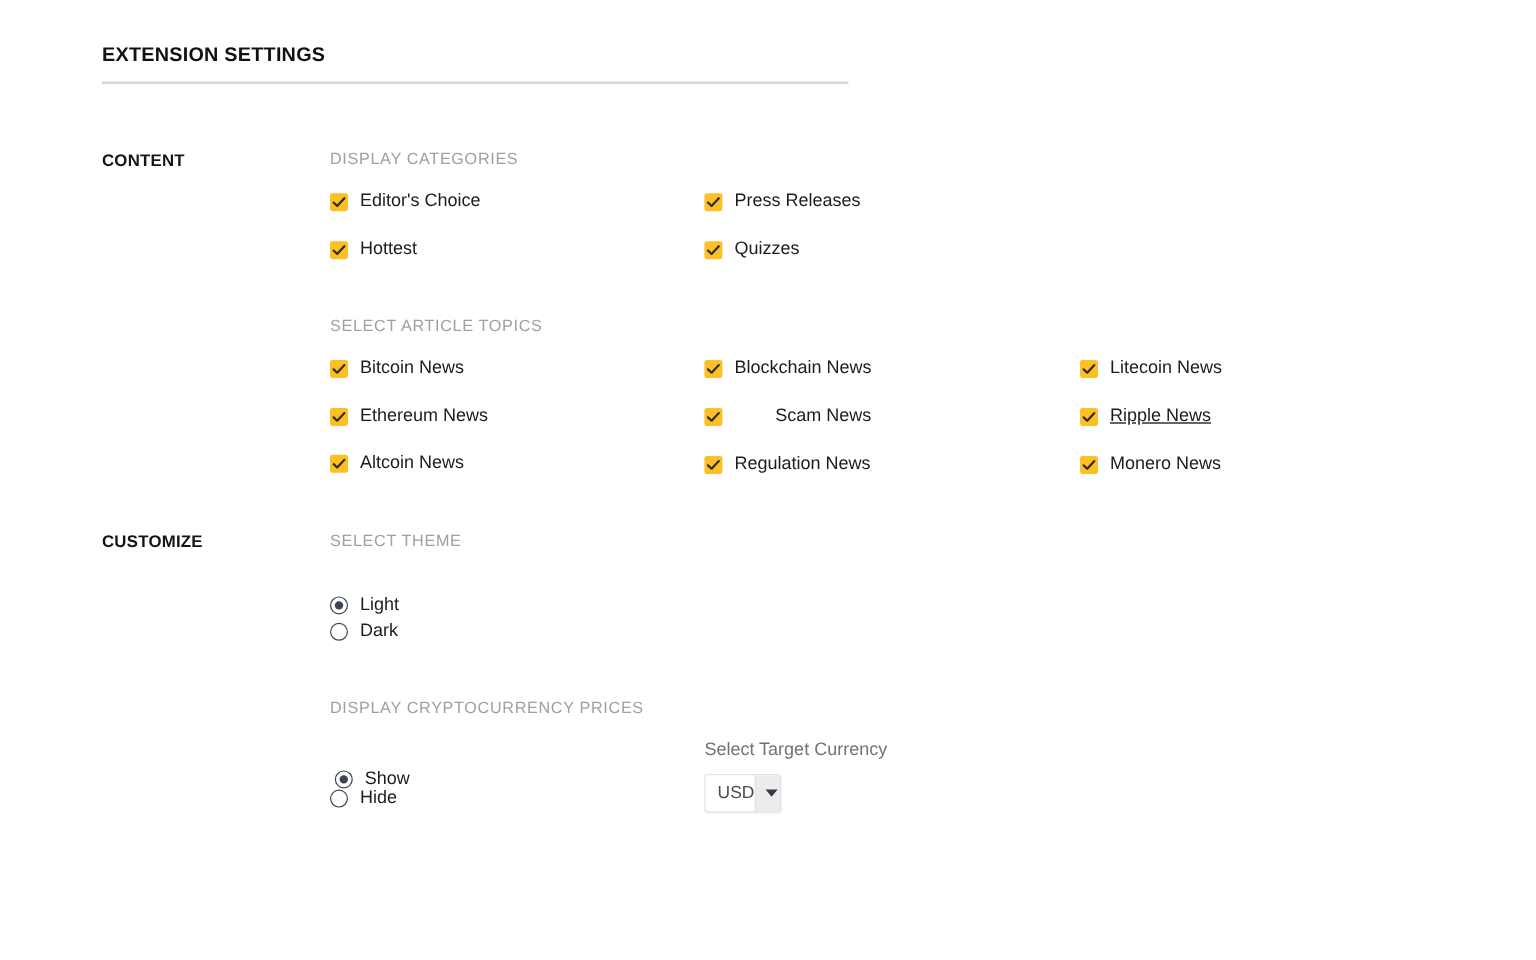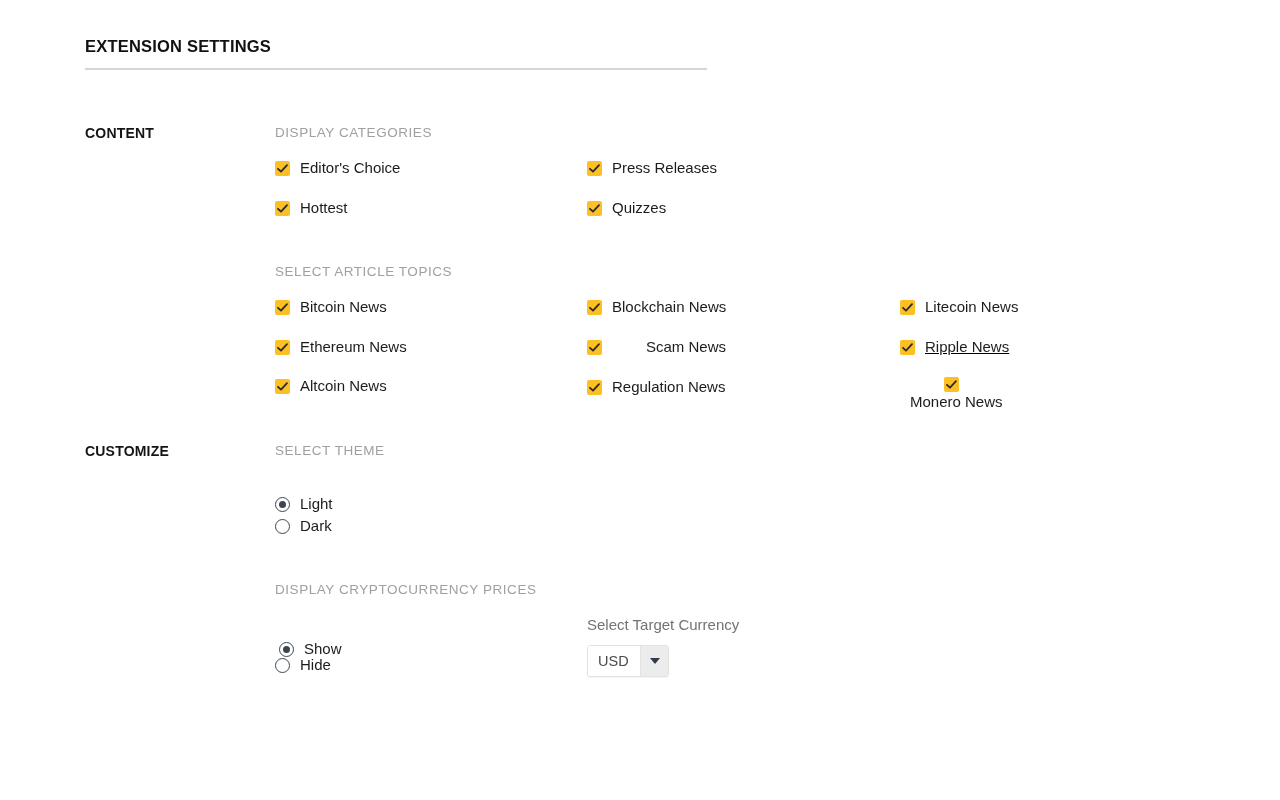--- a/index.html
+++ b/index.html
@@ -153,21 +153,21 @@
     color: #737373;
     line-height: 20px;
     margin: 0 0 10px 0;
     white-space: nowrap;
   }
   .select-box {
     position: relative;
     display: inline-flex;
     align-items: stretch;
     height: 32px;
-    width: 82px;
+    width: 64px;
     border-radius: 3px;
     background: #fbfbfb;
     border: 1px solid #e2e2e2;
     overflow: hidden;
     box-shadow: 0 1px 1px rgba(0,0,0,0.04);
   }
   .select-value {
     flex: 1 1 auto;
     display: flex;
     align-items: center;
@@ -315,21 +315,21 @@
 
         <div class="opt" style="left:312px; top:253px;">
           <span class="cbox">
             <svg viewBox="0 0 13 13">
                 <path d="M2 6.8 L5 9.6 L11 3.2" fill="none" stroke="#2b2b2b" stroke-width="1.8" stroke-linecap="round" stroke-linejoin="round"></path>
               </svg>
           </span>
           <span class="opt-label">Regulation News</span>
         </div>
 
-        <div class="opt" style="left:625px; top:253px;flex-direction:column;">
+        <div class="opt" style="left:625px; top:253px;">
           <span class="cbox">
             <svg viewBox="0 0 13 13">
                 <path d="M2 6.8 L5 9.6 L11 3.2" fill="none" stroke="#2b2b2b" stroke-width="1.8" stroke-linecap="round" stroke-linejoin="round"></path>
               </svg>
           </span>
           <span class="opt-label">Monero News</span>
         </div>
       </div>
 
     </div>

